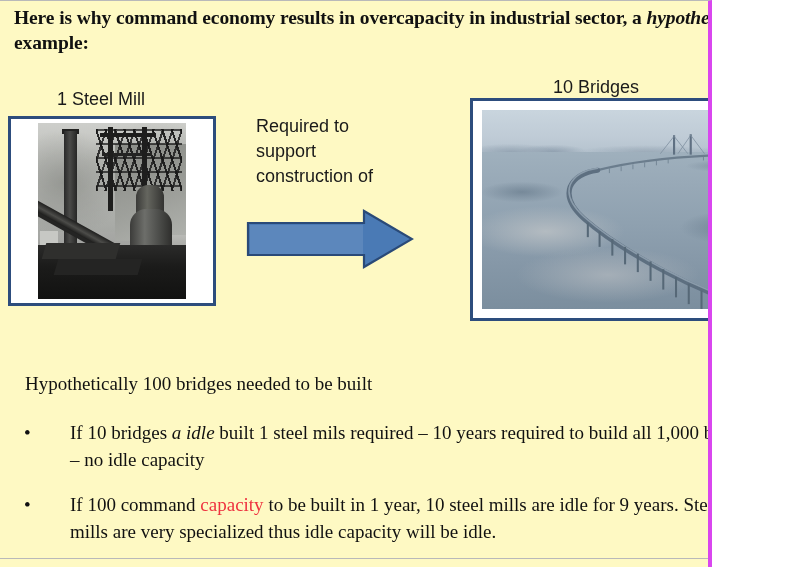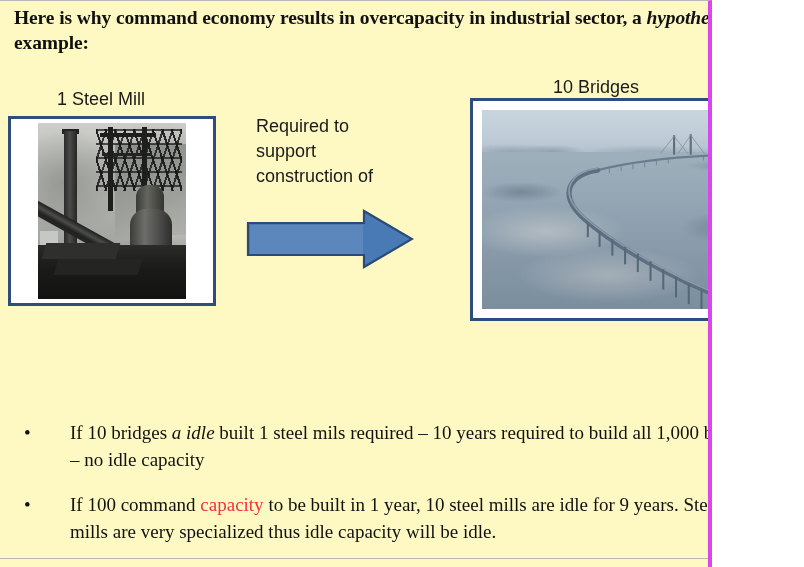--- a/index.html
+++ b/index.html
@@ -429,20 +429,21 @@
             <path d="M240,47 L240,51"></path>
             <path d="M254,47 L254,51"></path>
           </g>
 
           <path d="M268,57 C274,57 280,59 284,61" stroke="#b8c3cb" stroke-width="1.2" fill="none"></path>
         </svg>
       </div>
     </div>
   </div>
 
+  <div id="body-intro">Hypothetically 100 bridges needed to be built</div>
 
   <div class="bullet-row" id="bullet-1">
     <div class="bullet-mark">•</div>
     <div class="bullet-text">
       <span>If 10 bridges </span><span class="ital">a idle</span><span> built 1 steel mils required – 10 years required to build all 1,000 bridges – no idle capacity</span>
     </div>
   </div>
 
   <div class="bullet-row" id="bullet-2">
     <div class="bullet-mark">•</div>

